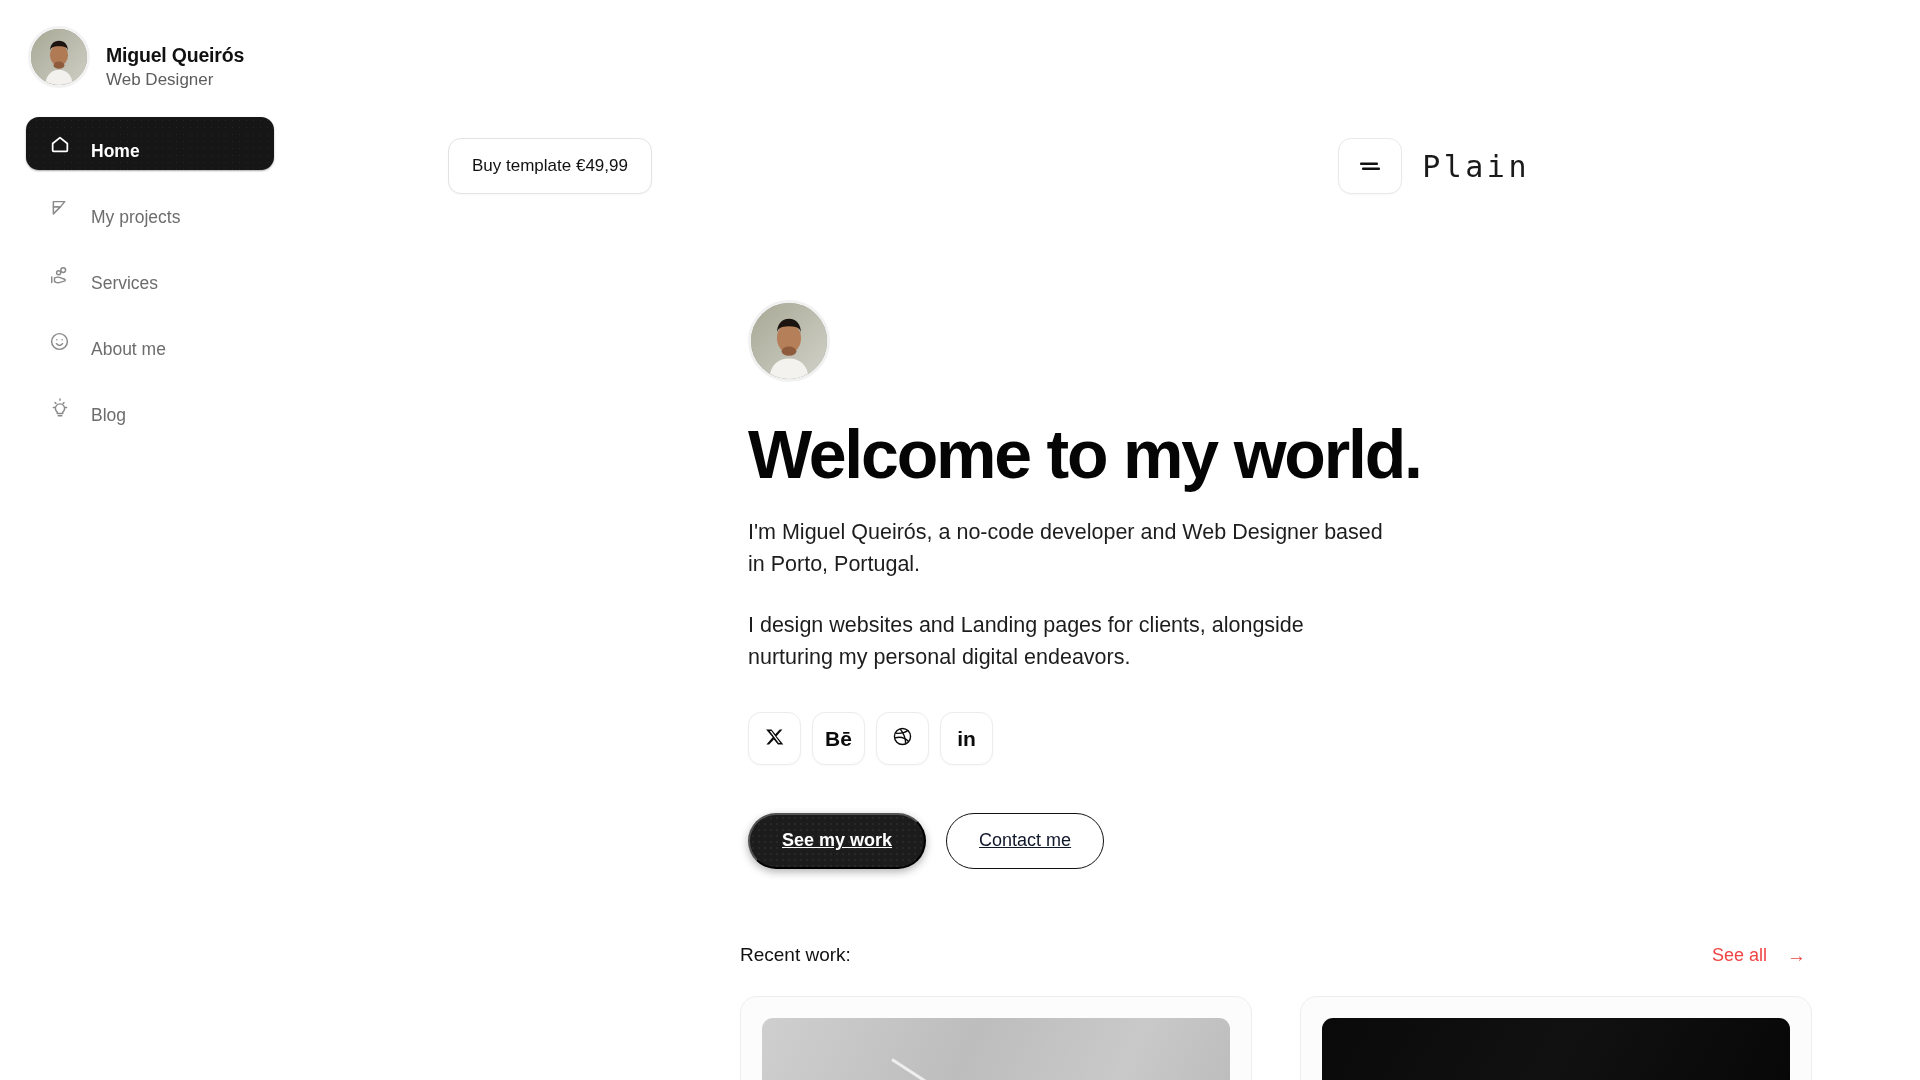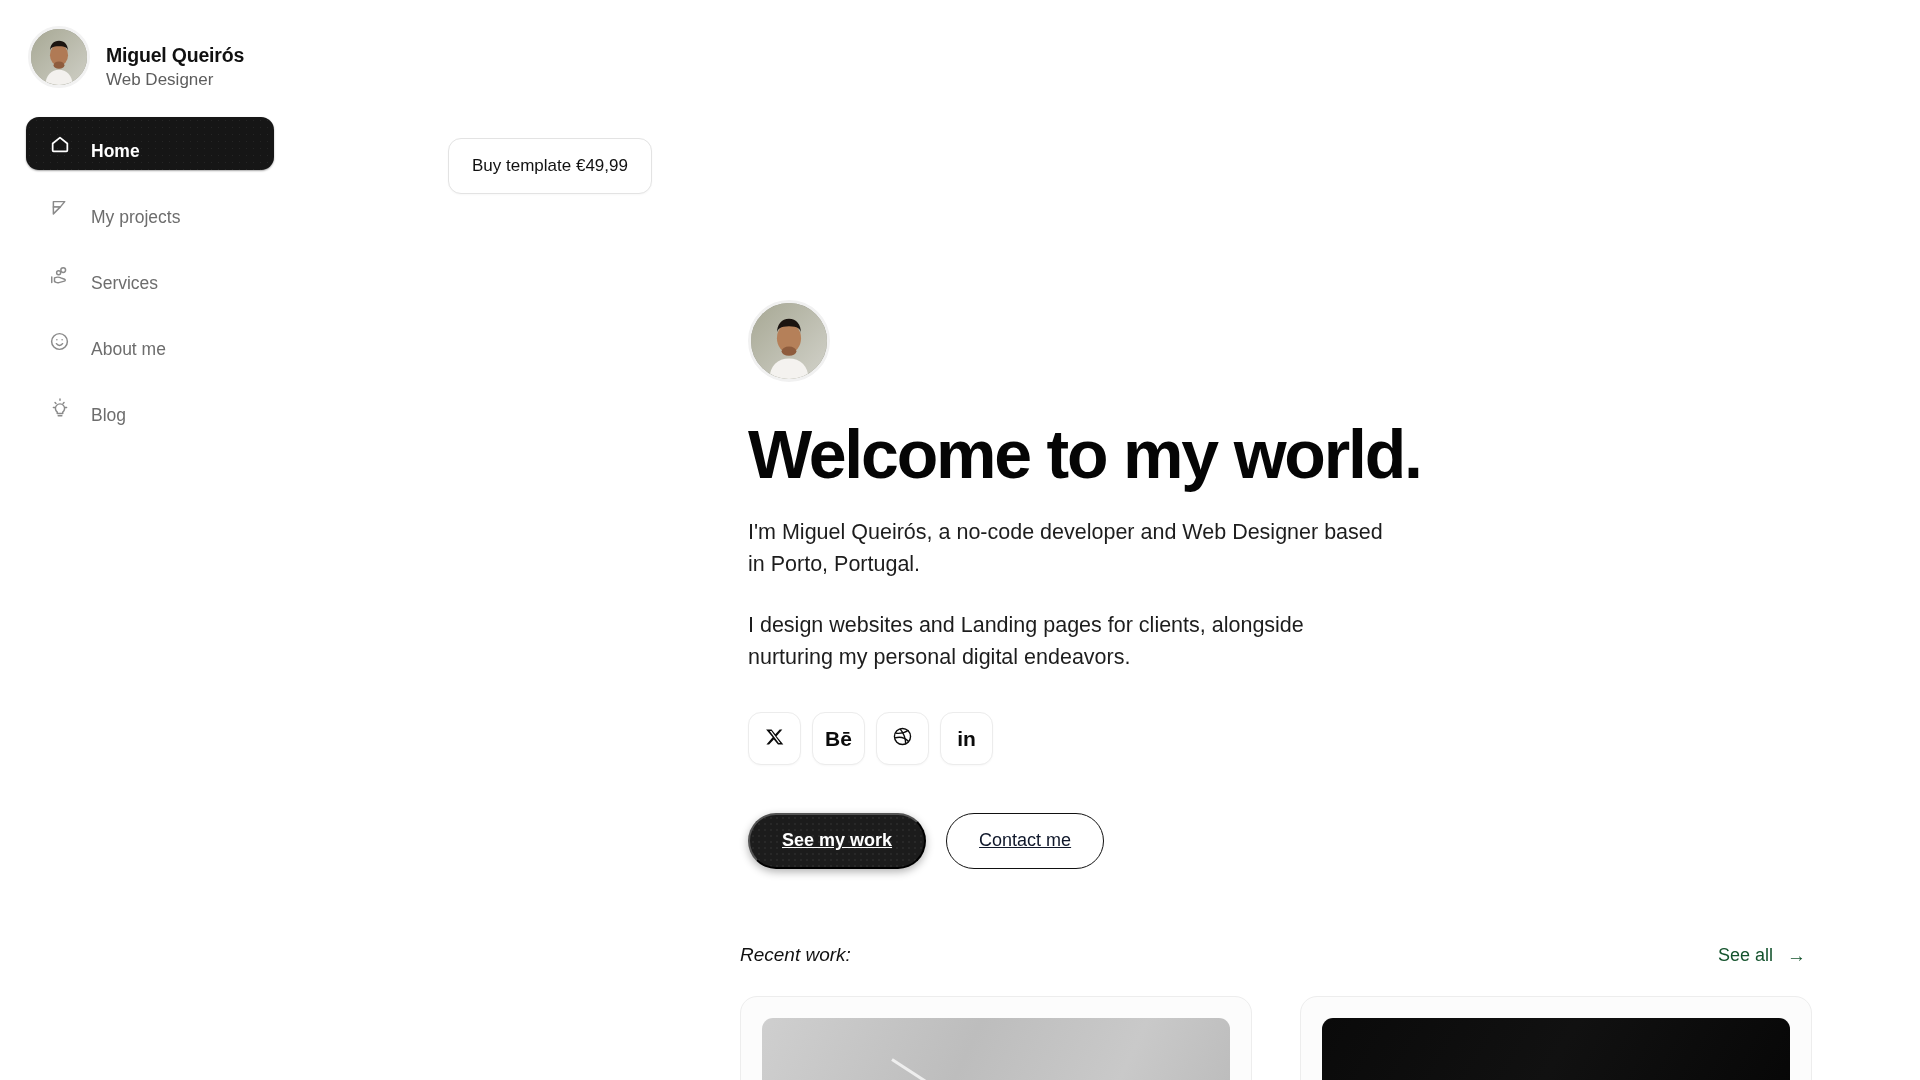--- a/index.html
+++ b/index.html
@@ -146,22 +146,22 @@
   .cta.secondary {
     background: #fff; color: #0f172a; border: 1.5px solid #111; font-weight: 400;
   }
 
   
   .recent { position: absolute; left: 440px; top: 944px; right: 0; }
   .recent-head {
     display: flex; align-items: center; justify-content: space-between;
     width: 1066px;
   }
-  .recent-title { font-size: 19px; color: #111; font-weight: 400; font-style: italic; }
-  .see-all { display: inline-flex; align-items: center; gap: 14px; font-size: 18px; color: #14532d; }
+  .recent-title { font-size: 19px; color: #111; font-weight: 400; }
+  .see-all { display: inline-flex; align-items: center; gap: 20px; font-size: 18px; color: #ef4444; }
   .see-all .arrow { font-size: 19px; line-height: 1; }
 
   .cards { margin-top: 30px; display: flex; gap: 48px; }
   .card {
     width: 512px; height: 200px;
     border: 1px solid #ededed; border-radius: 17px;
     background: #fcfcfc; padding: 21px 21px 0 21px;
     overflow: hidden;
   }
   .card-thumb {
@@ -263,20 +263,29 @@
       </div>
 
     </nav>
   </aside>
 
   <main class="main">
 
     <div class="topbar">
       <button class="buy-btn">Buy template €49,99</button>
 
+      <div class="brand">
+        <span class="brand-mark">
+          <svg width="30" height="18" viewBox="0 0 30 18">
+            <rect x="5" y="5.5" width="18" height="2.6" rx="1" fill="#111"></rect>
+            <rect x="7" y="10.5" width="18" height="2.6" rx="1" fill="#111"></rect>
+          </svg>
+        </span>
+        <span class="brand-name">Plain</span>
+      </div>
     </div>
 
     <section class="hero">
 
       <div class="avatar-lg">
         <svg class="avatar-art" viewBox="0 0 82 82">
           <defs>
             <linearGradient id="bgB" x1="0" y1="0" x2="1" y2="1">
               <stop offset="0%" stop-color="#a7a894"></stop>
                 <stop offset="100%" stop-color="#d2d2ca"></stop>

